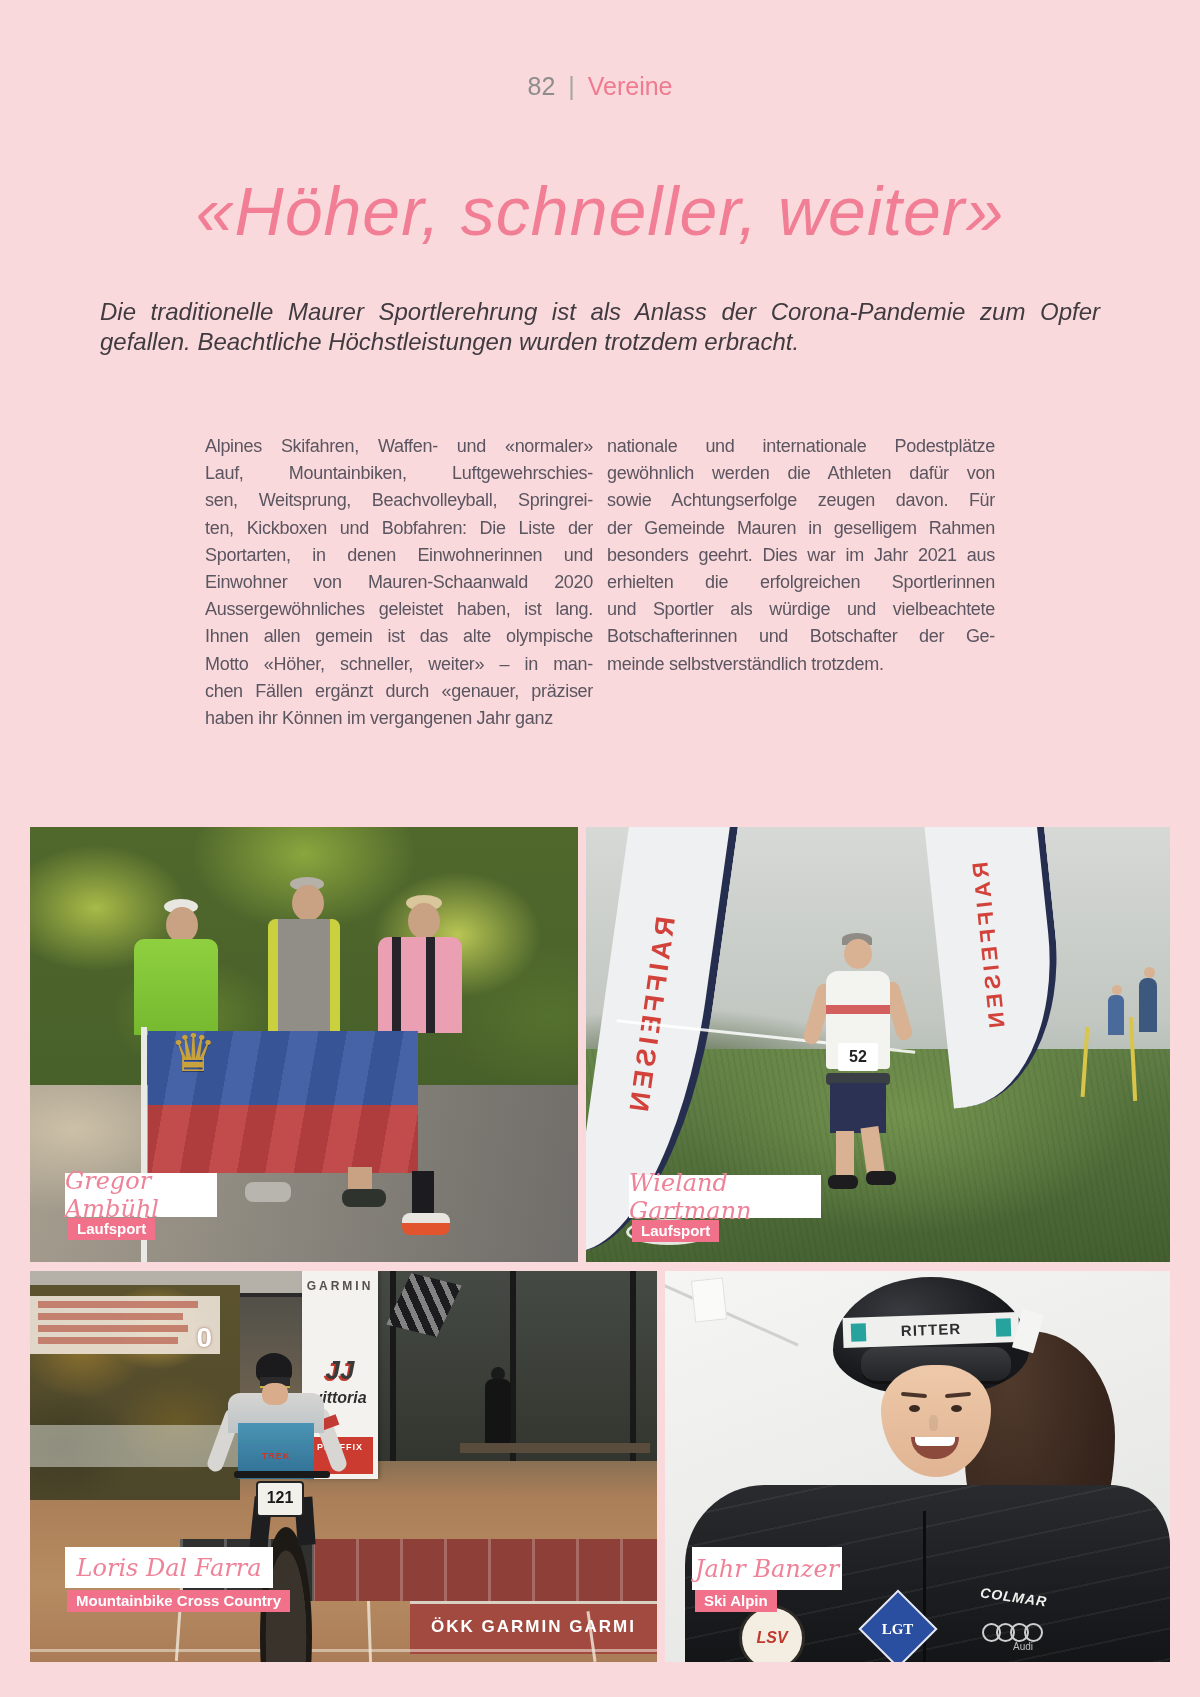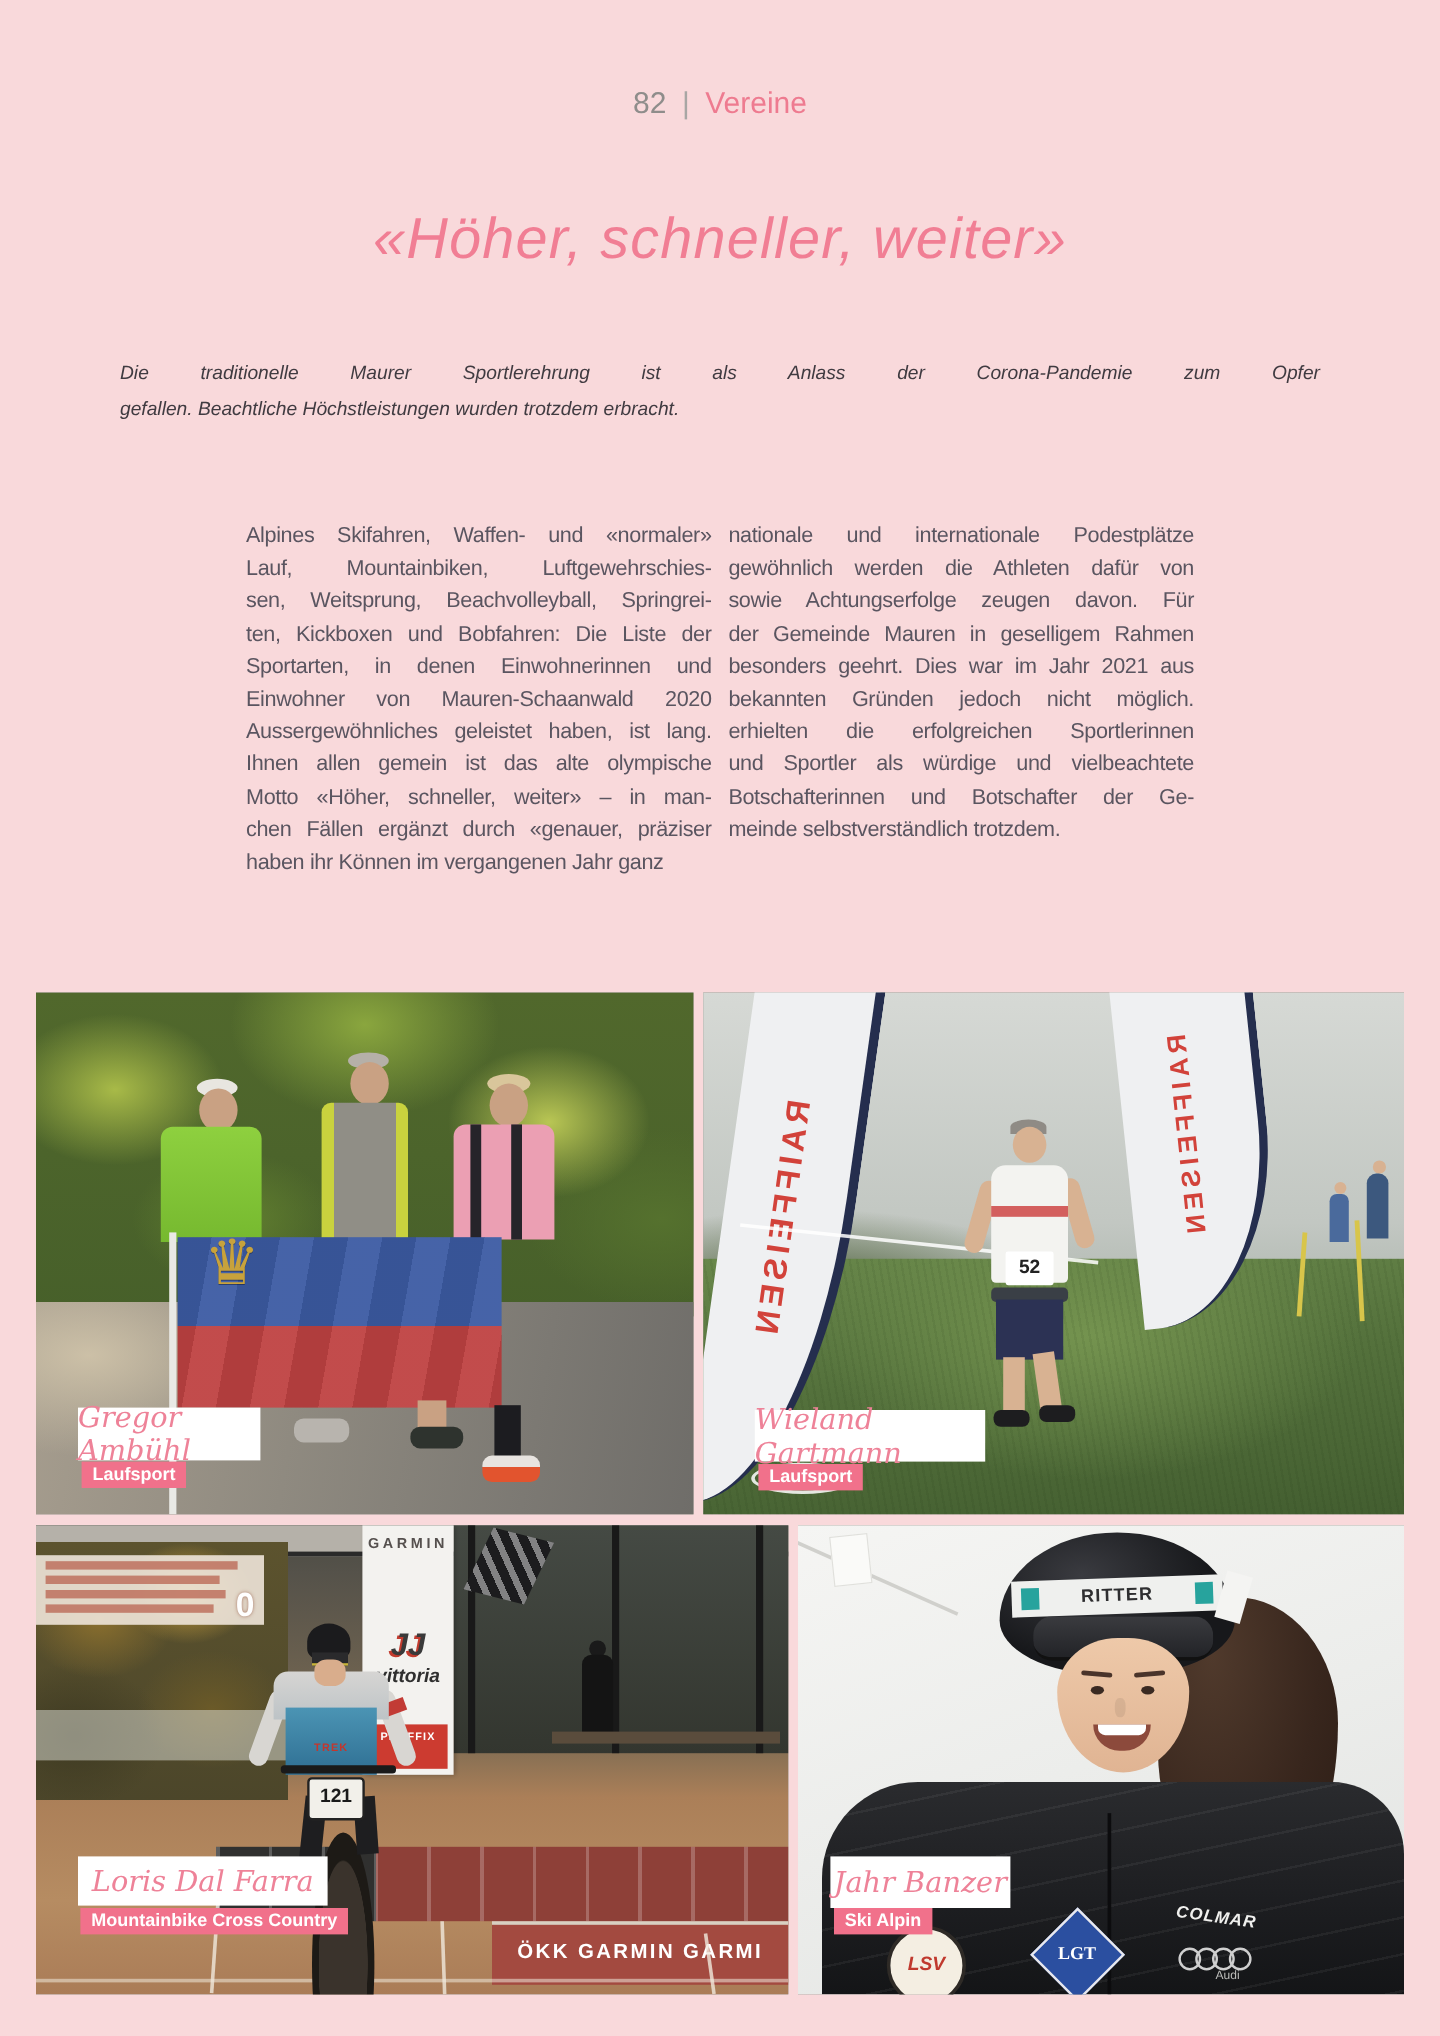--- a/index.html
+++ b/index.html
@@ -5,23 +5,23 @@
   html,body{margin:0;padding:0;}
   .page{position:relative;width:1200px;height:1697px;background:#f9d9db;overflow:hidden;
         font-family:"Liberation Sans",sans-serif;}
   
   .hdr{position:absolute;top:72px;left:0;width:100%;text-align:center;font-size:25px;color:#8f8d8b;}
   .hdr .sect{color:#ee7b90;}
   .hdr .num{color:#8f8d8b;}
   .hdr .div{color:#a8a6a4;padding:0 6px;}
   
   .title{position:absolute;top:172px;left:0;width:100%;text-align:center;
-         font-style:italic;font-size:48px;letter-spacing:1px;color:#f17e94;}
+         font-style:italic;font-size:68px;letter-spacing:1px;color:#f17e94;}
   .lead{position:absolute;top:297px;left:100px;width:1000px;text-align:center;
-        font-style:italic;font-size:16px;line-height:30px;color:#403b41;}
+        font-style:italic;font-size:24px;line-height:30px;color:#403b41;}
   
   .col{position:absolute;top:433px;width:388px;font-size:18px;letter-spacing:-0.3px;
        line-height:27.2px;color:#5a5560;}
   .col-l{left:205px;} .col-r{left:607px;}
   .tline{text-align:justify;text-align-last:justify;}
   .tline:last-child{text-align-last:left;}
   
   .photo{position:absolute;overflow:hidden;background:#9a9a92;}
   .p1{left:30px;top:827px;width:548px;height:435px;}
   .p2{left:586px;top:827px;width:584px;height:435px;}
@@ -167,21 +167,20 @@
       <div class="tline">Motto «Höher, schneller, weiter» – in man-</div>
       <div class="tline">chen Fällen ergänzt durch «genauer, präziser</div>
       <div class="tline">haben ihr Können im vergangenen Jahr ganz</div>
     </div>
   <div class="col col-r">
       <div class="tline">nationale und internationale Podestplätze</div>
       <div class="tline">gewöhnlich werden die Athleten dafür von</div>
       <div class="tline">sowie Achtungserfolge zeugen davon. Für</div>
       <div class="tline">der Gemeinde Mauren in geselligem Rahmen</div>
       <div class="tline">besonders geehrt. Dies war im Jahr 2021 aus</div>
-      <div class="tline">bekannten Gründen jedoch nicht möglich.</div>
       <div class="tline">erhielten die erfolgreichen Sportlerinnen</div>
       <div class="tline">und Sportler als würdige und vielbeachtete</div>
       <div class="tline">Botschafterinnen und Botschafter der Ge-</div>
       <div class="tline">meinde selbstverständlich trotzdem.</div>
     </div>
 
   <div class="photo p1">
     <div class="abs p1-fol"></div>
     <div class="abs p1-road"></div>
 

